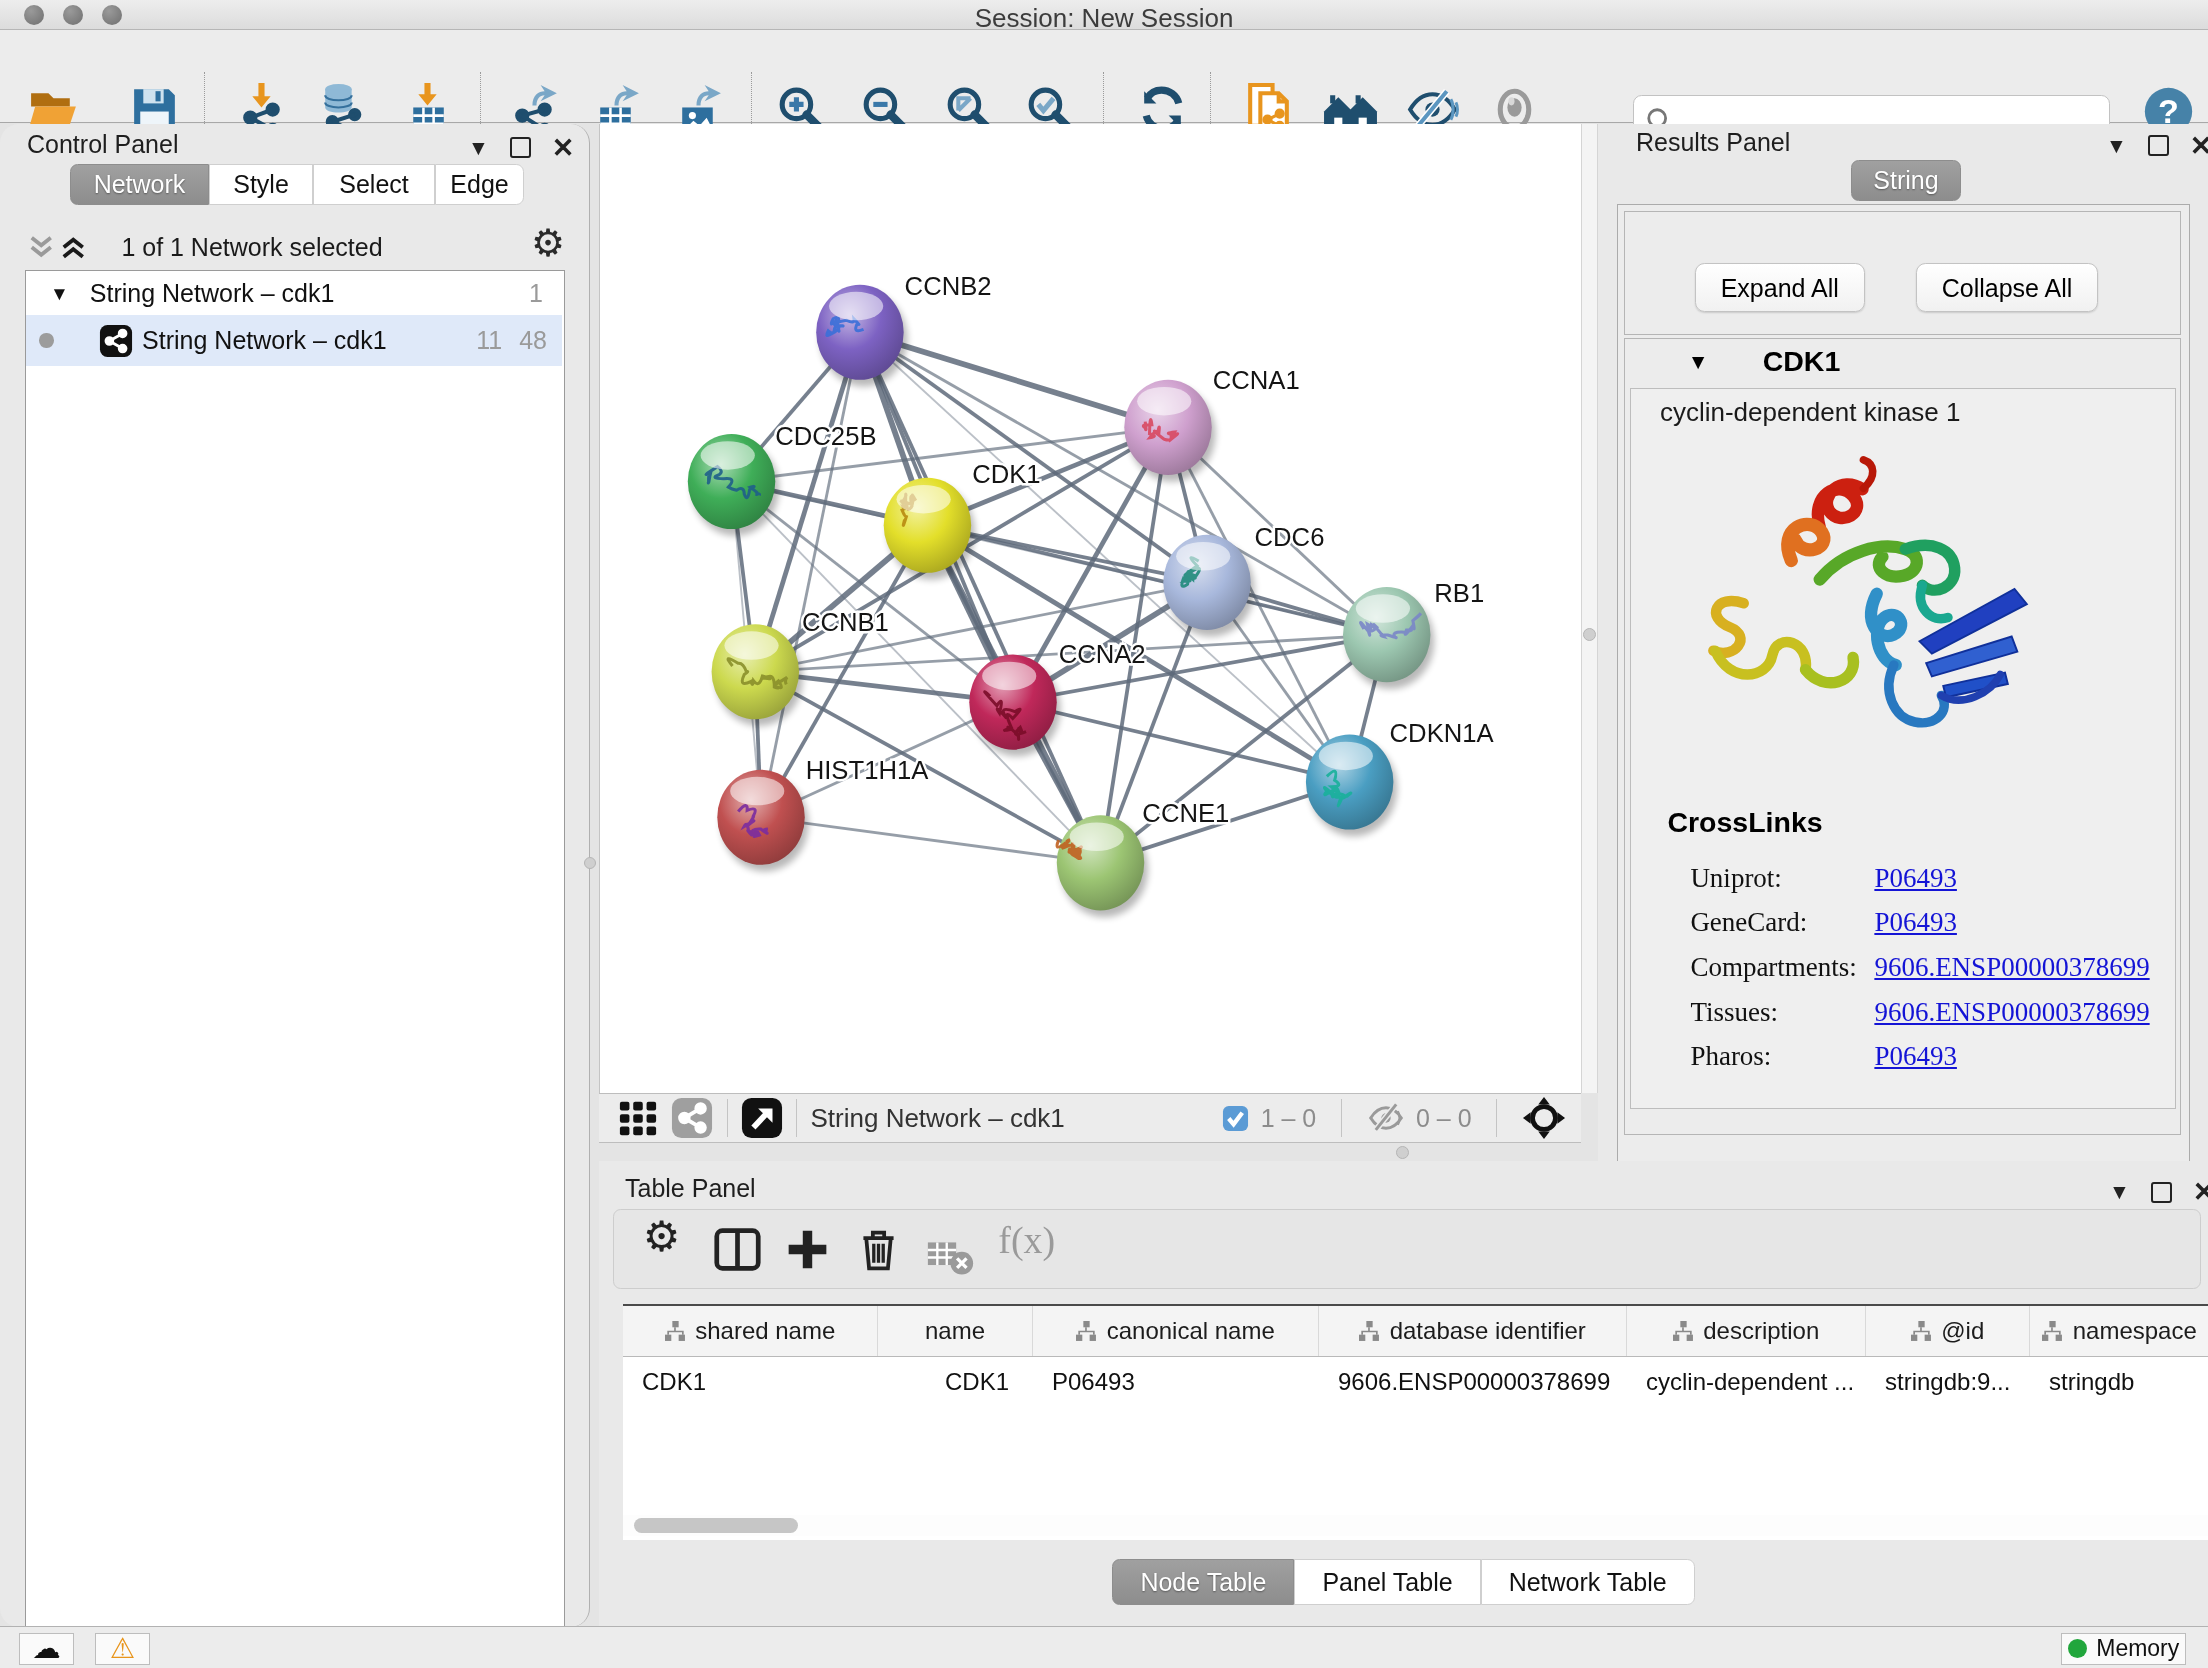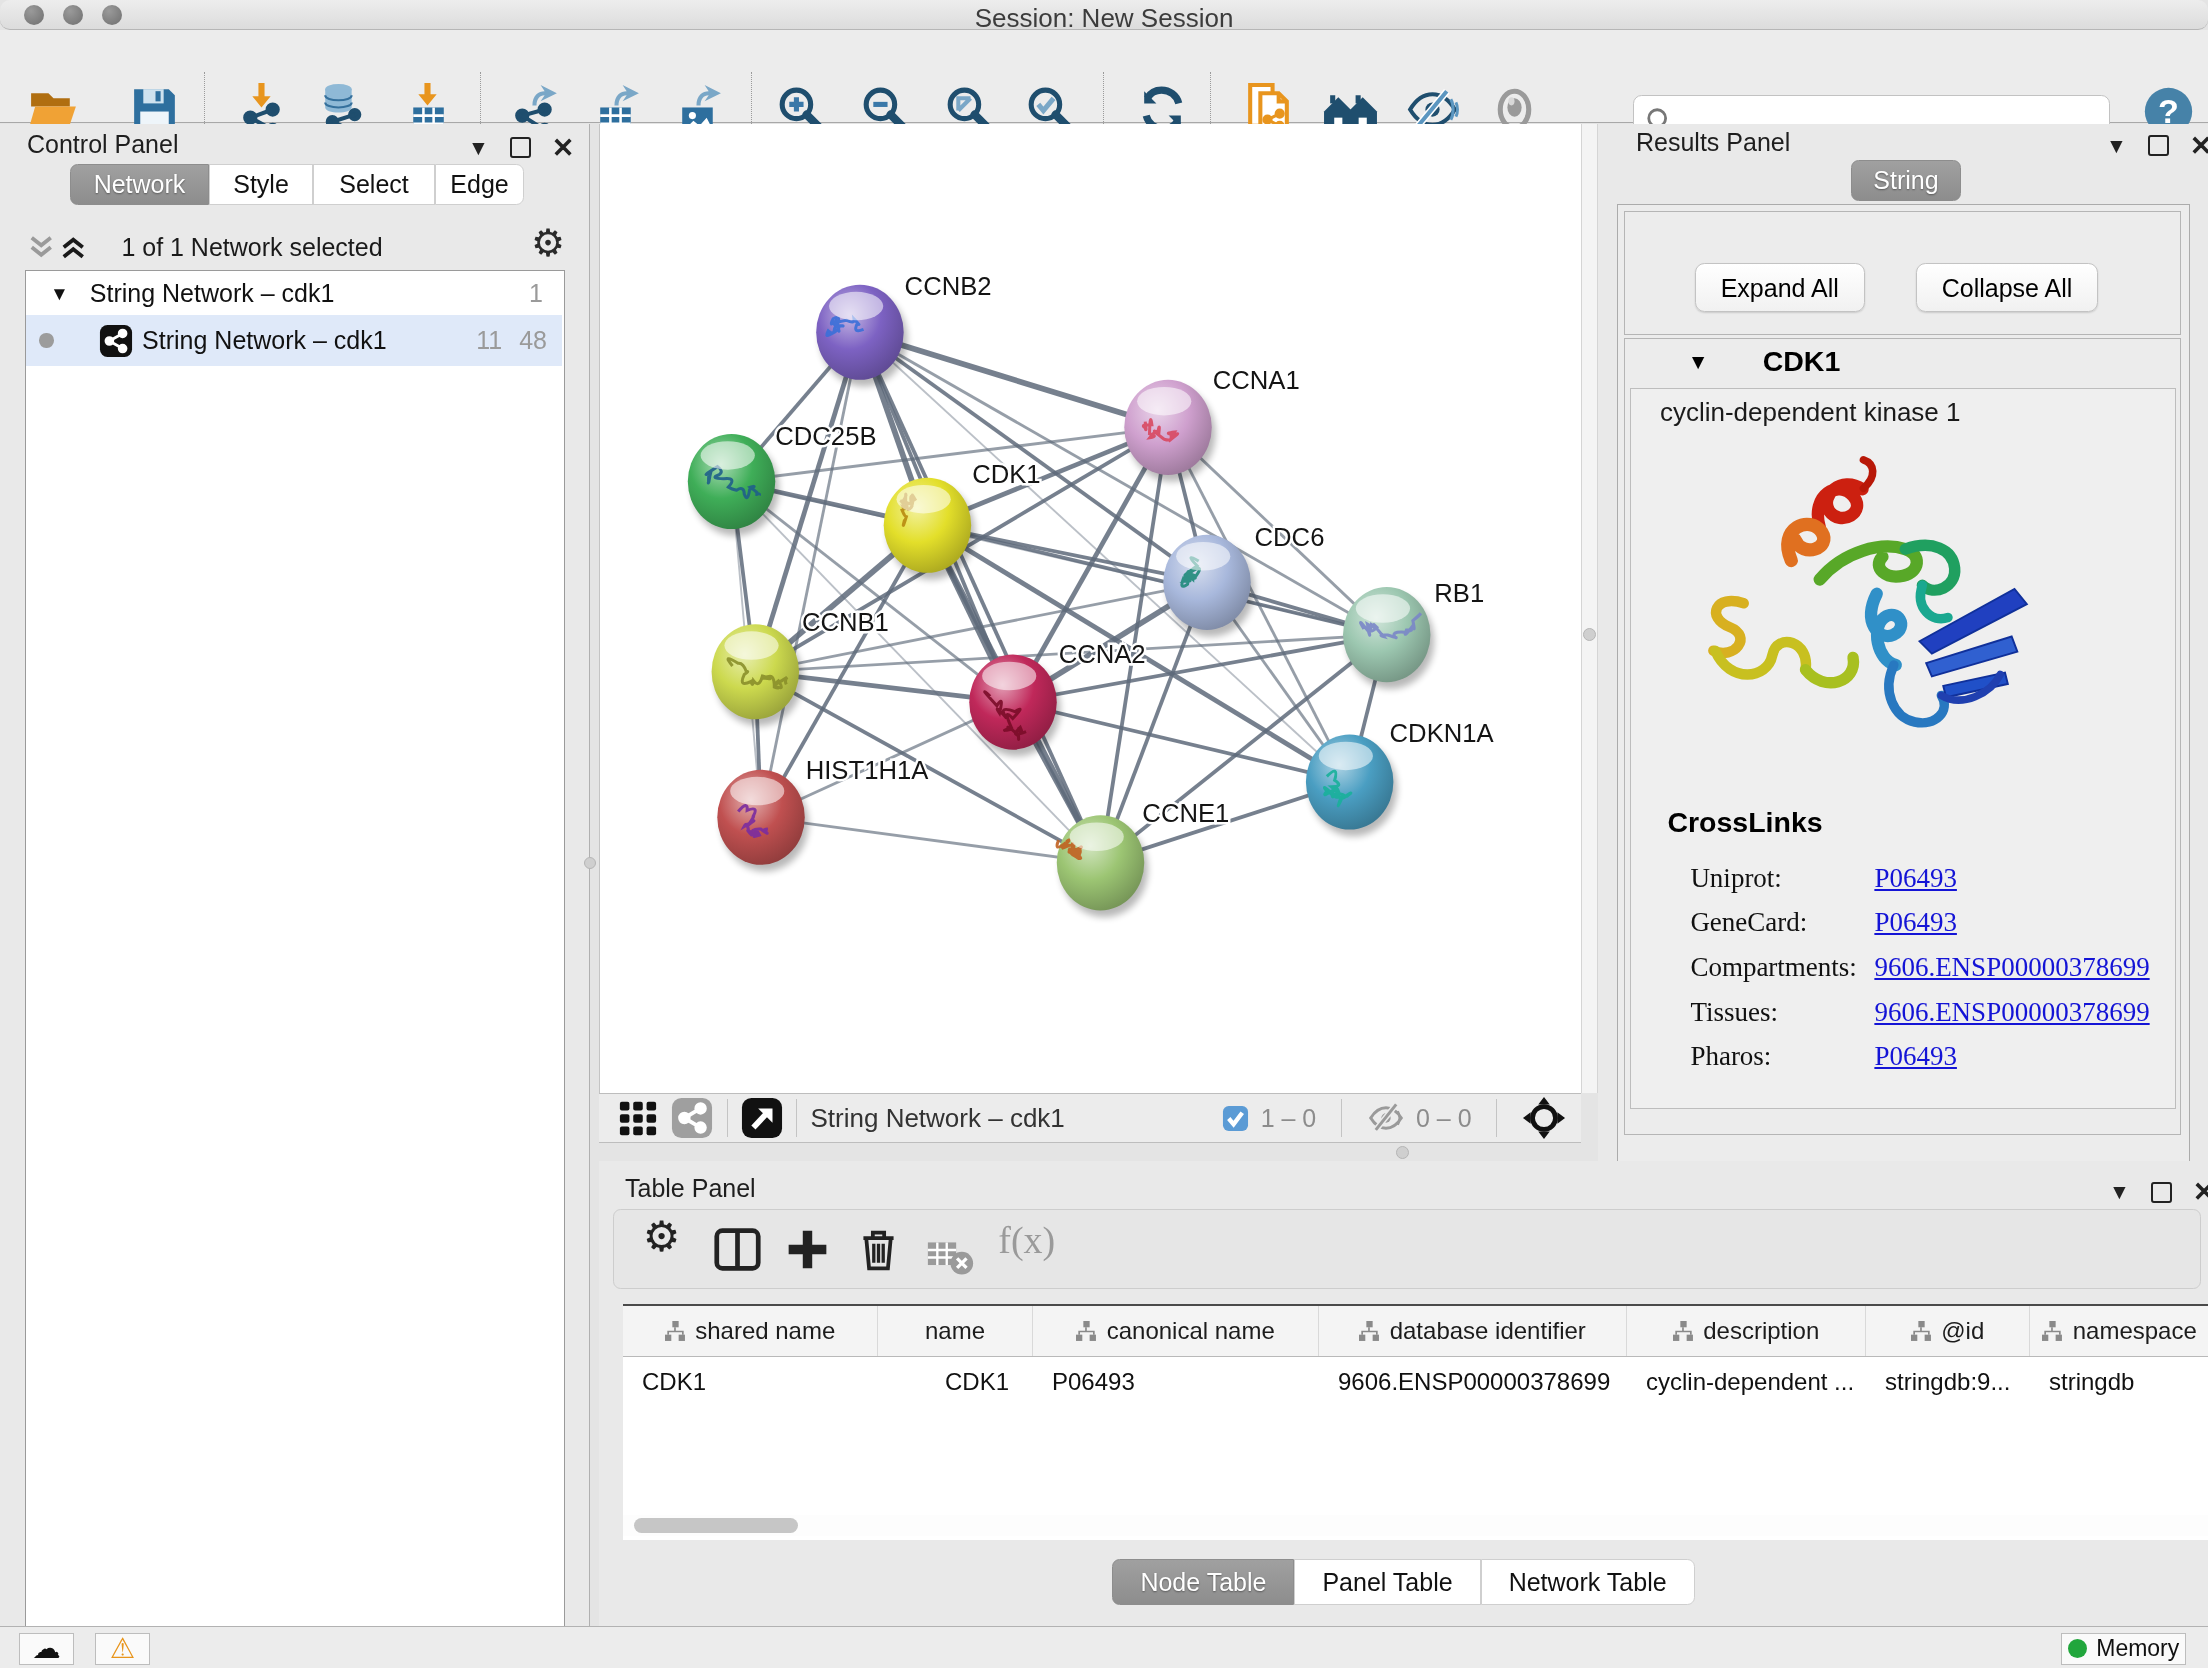--- a/index.html
+++ b/index.html
@@ -1,38 +1,38 @@
 <!DOCTYPE html>
 <html style="font-size:15px"><head>
 <meta charset="utf-8">
 <style>
   * { margin:0; padding:0; box-sizing:border-box; }
   html,body { width:2208px; height:1668px; font-family:"Liberation Sans",sans-serif; background:#e4e4e4; overflow:hidden; }
   .abs { position:absolute; }
   
-  #titlebar { left:0; top:0; width:2208px; height:30px; background:linear-gradient(#ededed,#dcdcdc); border-bottom:1px solid #b6b6b6;border-radius:10px; }
+  #titlebar { left:0; top:0; width:2208px; height:30px; background:linear-gradient(#ededed,#dcdcdc); border-bottom:1px solid #b6b6b6; }
   .tl { position:absolute; top:4.8px; width:20px; height:20px; border-radius:50%; background:radial-gradient(circle at 35% 30%,#9a9a9a,#6e6e6e); }
   #win-title { position:absolute; left:0; right:0; top:2.9px; text-align:center; font-size:26px; color:#3c3c3c; }
   
   #toolbar { left:0; top:30px; width:2208px; height:93px; background:#ececec; border-bottom:1px solid #a8a8a8; }
   .tbico { position:absolute; top:51px; width:57px; height:57px; cursor:pointer; }
   .tbsep { position:absolute; top:42px; width:0; height:72px; border-left:1.9px dotted #9a9a9a; }
   #search-box { position:absolute; left:1633px; top:65px; width:477px; height:49px; background:#fff; border:1.9px solid #c2c2c2; border-radius:8.6px; }
   #search-box svg { position:absolute; left:11.4px; top:9.5px; }
   #search-input { position:absolute; left:49px; top:3.8px; width:418px; height:38px; border:none; outline:none; font-size:25px; background:transparent; }
   
   .panel-title { font-size:25px; color:#1e1e1e; }
   .ph-icons { position:absolute; display:flex; gap:21px; align-items:center; color:#222; }
   .ph-caret { font-size:21px; cursor:pointer; }
   .ph-float { width:21px; height:21px; border:2.9px solid #222; border-radius:2.9px; cursor:pointer; }
   .ph-close { font-size:27px; font-weight:bold; cursor:pointer; }
   .tab { display:inline-block; text-align:center; font-size:25px; padding:4.8px 0; background:#fff; color:#111; border:1px solid #cfcfcf; cursor:pointer; }
   .tab.active { background:linear-gradient(#a0a0a0,#8d8d8d); color:#fff; border-color:#8d8d8d; text-shadow:0 1px 1.9px rgba(0,0,0,.4); }
   
-  #control-panel { left:0; top:124px; width:590px; height:1503px; background:#e9e9e9; border-right:1px solid #b0b0b0; }
+  #control-panel { left:0; top:124px; width:590px; height:1503px; background:#e9e9e9; border-right:1px solid #b0b0b0;border-radius:19px; }
   #cp-tabs { position:absolute; left:70px; top:40px; }
   #cp-tabs .tab:first-child { border-radius:7.6px 0 0 7.6px; }
   #cp-tabs .tab:last-child { border-radius:0 7.6px 7.6px 0; }
   #cp-selbar { position:absolute; left:0; top:101px; width:590px; height:44px; }
   #cp-list { position:absolute; left:25px; top:146px; width:540px; height:1471px; background:#fff; border:1.9px solid #9a9a9a; }
   .tree-row { position:absolute; left:0; width:536px; display:flex; align-items:center; }
   .tree-num { color:#9a9a9a; font-size:25px; }
   
   #net-canvas { left:599px; top:124px; width:982px; height:969px; background:#fff; border-left:1px solid #c4c4c4; }
   #net-bar { left:599px; top:1093px; width:982px; height:50px; background:#ececec; border-top:1px solid #bdbdbd; border-bottom:1px solid #bdbdbd; display:flex; align-items:center; }

